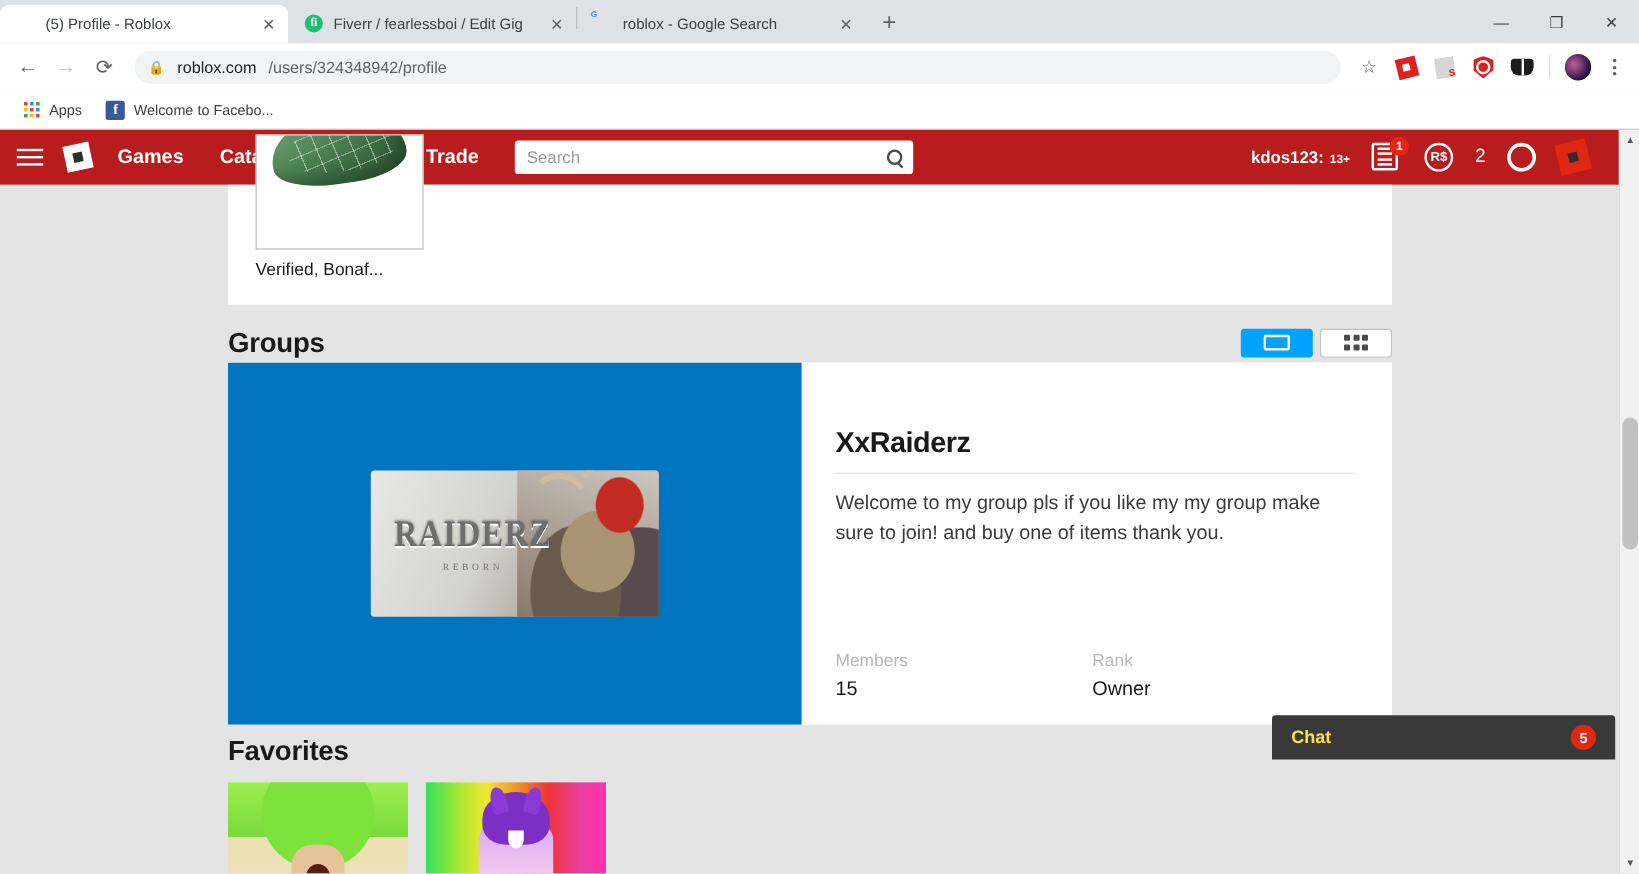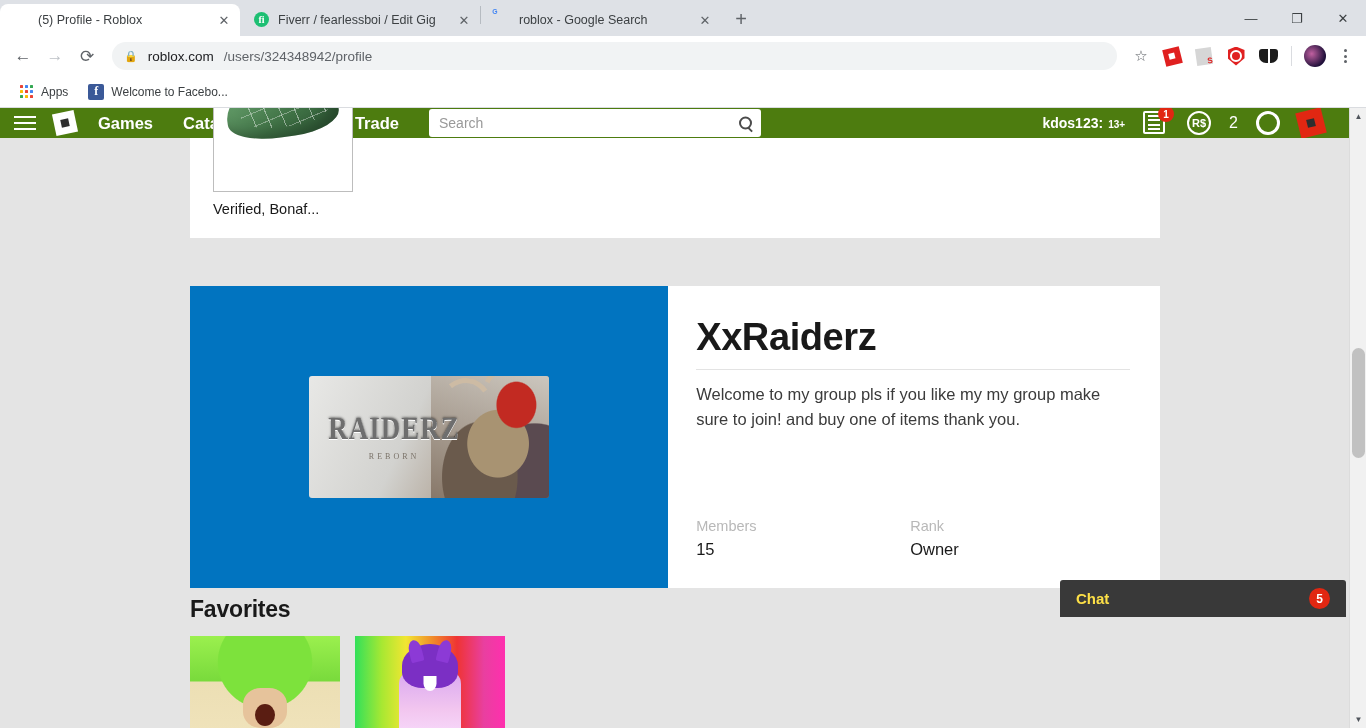--- a/index.html
+++ b/index.html
@@ -138,21 +138,21 @@
     width: 16px; height: 16px; background: #3b5998; border-radius: 2px;
     color: #fff; font-weight: bold; font-size: 12px;
     display: flex; align-items: center; justify-content: center;
     font-family: "Liberation Serif", serif;
   }
 
   
   .viewport { position: relative; width: 1366px; height: 620px; background: #e4e4e4; overflow: hidden; }
 
   .rbx-nav {
-    height: 30px; background: #4d7c0f; display: flex; align-items: center;
+    height: 46px; background: #b91c1c; display: flex; align-items: center;
     padding: 14px 14px; color: #fff; position: relative;
   }
   .hamburger { width: 26px; height: 26px; display:flex; flex-direction:column;
                justify-content:center; gap: 4px; margin-right: 14px; }
   .hamburger i { display:block; height:2px; background:#fff; width: 22px; }
   .rbx-logo { width: 22px; height: 22px; background: #fff; transform: rotate(-12deg);
               position: relative; margin-right: 22px; }
   .rbx-logo:after { content:""; position:absolute; left:7px; top:7px; width:8px; height:8px; background:#2e2e2e; }
   .rbx-link { font-size: 16.5px; font-weight: bold; color: #fff; margin-right: 30px; white-space: nowrap; }
   .searchbox {
@@ -285,21 +285,21 @@
     text-shadow: 0 1px 0 #fff, 0 -1px 2px rgba(0,0,0,.45);
     transform: scaleY(1.15);
   }
   .group-img .wordsub {
     position: absolute; left: 10px; top: 76px; width: 150px; text-align: center;
     font-family: "Liberation Serif", serif; font-size: 8px; letter-spacing: 3px;
     color: #7a7268;
   }
 
   .group-right { flex: 1 1 auto; padding: 30px 30px 0 28px; }
-  .group-name { font-size: 38px; font-weight: bold; color: #191919; letter-spacing: -.4px; }
+  .group-name { font-size: 24px; font-weight: bold; color: #191919; letter-spacing: -.4px; margin-top: 24px; }
   .group-rule { height: 1px; background: #e3e3e3; margin: 10px 0 12px; }
   .group-desc { font-size: 16.5px; line-height: 25px; color: #3b3b3b; max-width: 440px; }
   .group-stats { display: flex; margin-top: 86px; }
   .stat { width: 214px; }
   .stat-label { font-size: 14.5px; color: #b8b8b8; }
   .stat-value { font-size: 16.5px; color: #191919; margin-top: 6px; }
 
   .fav-head-link { margin-left: auto; font-size: 15px; color: #00a2ff; }
   .fav-row { position: absolute; left: 190px; display: flex; gap: 15px; }
   .fav-thumb { width: 150px; height: 100px; overflow: hidden; position: relative; }
@@ -507,20 +507,38 @@
 
       <div class="panel-top">
         <div class="item-card">
           <div class="item-thumb">
             <span class="hat"></span>
           </div>
           <div class="item-name">Verified, Bonaf...</div>
         </div>
       </div>
 
+      <div class="sec-head" style="top:118px">
+        <div class="sec-title">Groups</div>
+        <div class="toggle-wrap">
+          <div class="tgl on">
+              <span class="ico-rect"></span>
+            </div>
+          <div class="tgl off">
+            <span class="ico-grid">
+                <i></i>
+                <i></i>
+                <i></i>
+                <i></i>
+                <i></i>
+                <i></i>
+              </span>
+          </div>
+        </div>
+      </div>
 
       <div class="group-card" style="top:148px">
         <div class="group-left">
           <div class="group-img">
             <span class="creature"></span>
             <span class="horn1"></span>
             <span class="horn2"></span>
             <span class="wordmark">RAIDERZ</span>
             <span class="wordsub">REBORN</span>
           </div>

